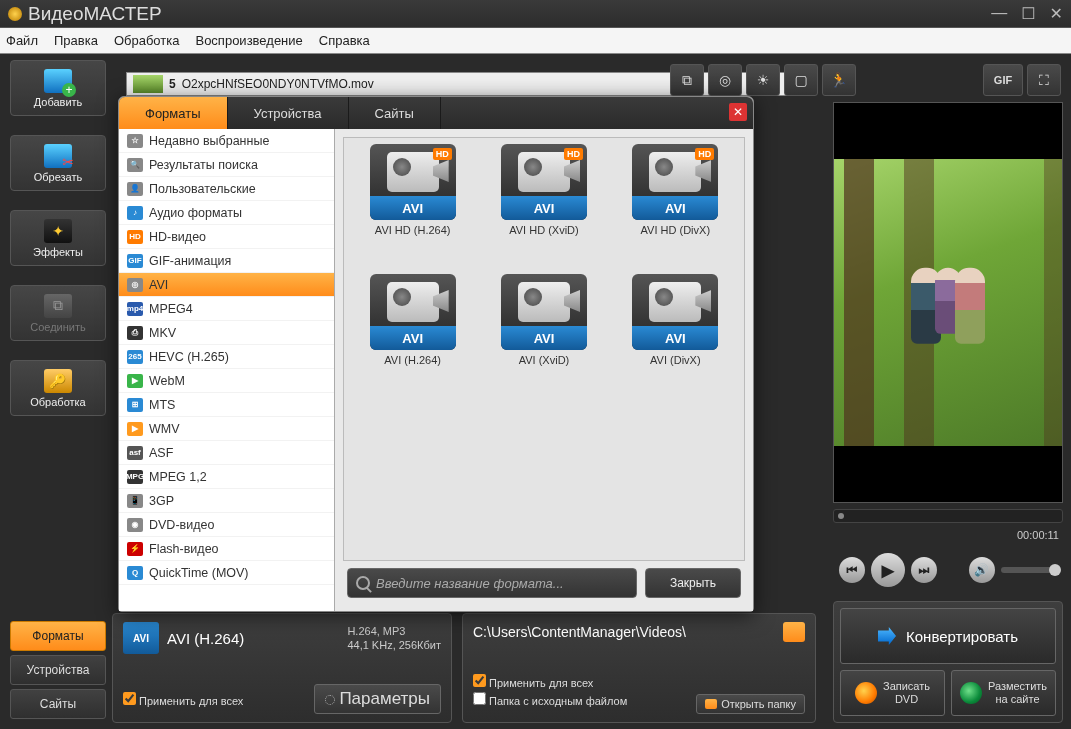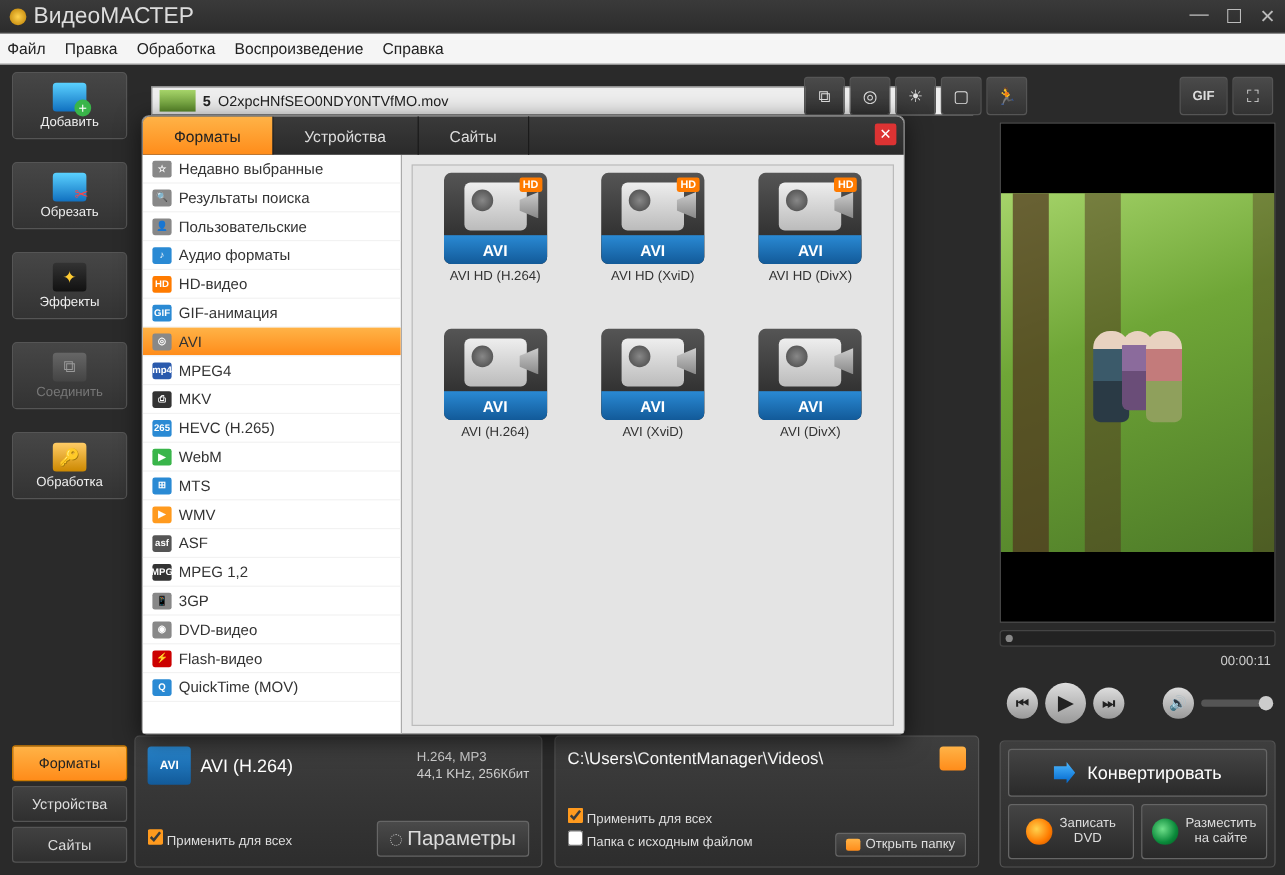--- a/index.html
+++ b/index.html
@@ -65,21 +65,21 @@
   .timeline::after{content:"";position:absolute;left:4px;top:3px;width:6px;height:6px;background:#888;border-radius:50%;}
   .time-row{display:flex;justify-content:flex-end;font-size:11px;color:#ccc;padding:0 4px 4px;}
   .player-ctrl { height: 50px; display: flex; align-items: center; gap: 6px; padding: 0 6px; }
   .pc-btn { width: 26px; height: 26px; border-radius: 50%; background: linear-gradient(#ddd,#999); display:flex;align-items:center;justify-content:center;color:#222;font-size:12px;font-weight:bold;}
   .pc-btn.play{width:34px;height:34px;font-size:16px;}
   .vol{margin-left:auto;display:flex;align-items:center;gap:6px;}
   .vol-bar{width:56px;height:6px;background:#555;border-radius:3px;position:relative;}
   .vol-bar::after{content:"";position:absolute;right:-4px;top:-3px;width:12px;height:12px;background:#ccc;border-radius:50%;}
 
   .action-panel { margin-top: 6px; background: linear-gradient(#3e3e3e,#2d2d2d); border: 1px solid #555; border-radius: 4px; padding: 6px; display: flex; flex-direction: column; gap: 6px;}
-  .convert-btn { height: 40px; background: linear-gradient(#444,#2a2a2a); border: 1px solid #666; border-radius: 3px; display:flex;align-items:center;justify-content:center;gap:10px;font-size:15px;color:#fff;}
+  .convert-btn { height: 56px; background: linear-gradient(#444,#2a2a2a); border: 1px solid #666; border-radius: 3px; display:flex;align-items:center;justify-content:center;gap:10px;font-size:15px;color:#fff;}
   .convert-btn .arrow{width:18px;height:18px;background:linear-gradient(#4db8ff,#0066cc);clip-path:polygon(0 20%,60% 20%,60% 0,100% 50%,60% 100%,60% 80%,0 80%);}
   .action-row{display:flex;gap:6px;}
   .action-sm{flex:1;height:46px;background:linear-gradient(#444,#2a2a2a);border:1px solid #666;border-radius:3px;display:flex;align-items:center;justify-content:center;gap:6px;font-size:11px;line-height:13px;text-align:center;}
   .disc{width:22px;height:22px;border-radius:50%;background:radial-gradient(circle at 40% 40%,#ffd24d,#ff7b00 60%,#b84e00);}
   .globe{width:22px;height:22px;border-radius:50%;background:radial-gradient(circle at 40% 40%,#6fe08a,#0a8a3a 60%,#05521f);}
 
   .file-row-bg{position:absolute;left:126px;top:72px;right:260px;height:24px;background:#eee;border:1px solid #888;display:flex;align-items:center;padding:0 6px;color:#222;font-size:12px;gap:6px;}
   .file-row-bg .thumb{width:30px;height:18px;background:linear-gradient(#a6d46a,#5a8a2a);}
   .file-row-bg .close-x{margin-left:auto;width:16px;height:16px;background:#d33;color:#fff;display:flex;align-items:center;justify-content:center;border-radius:2px;font-size:11px;}
 
@@ -393,15 +393,22 @@
           </div>
           <div class="preset">
             <div class="card">
       <div class="cam"></div>
 
       <div class="fmt-band">AVI</div>
     </div>
     <div class="lbl">AVI (DivX)</div>
           </div>
         </div>
+      <div class="grid-footer">
+        <div class="search-box">
+          <div class="mag"></div>
+          <span>Введите название формата...</span>
+        </div>
+        <div class="close-btn">Закрыть</div>
+      </div>
     </div>
   </div>
 </div>
 
 </body></html>

